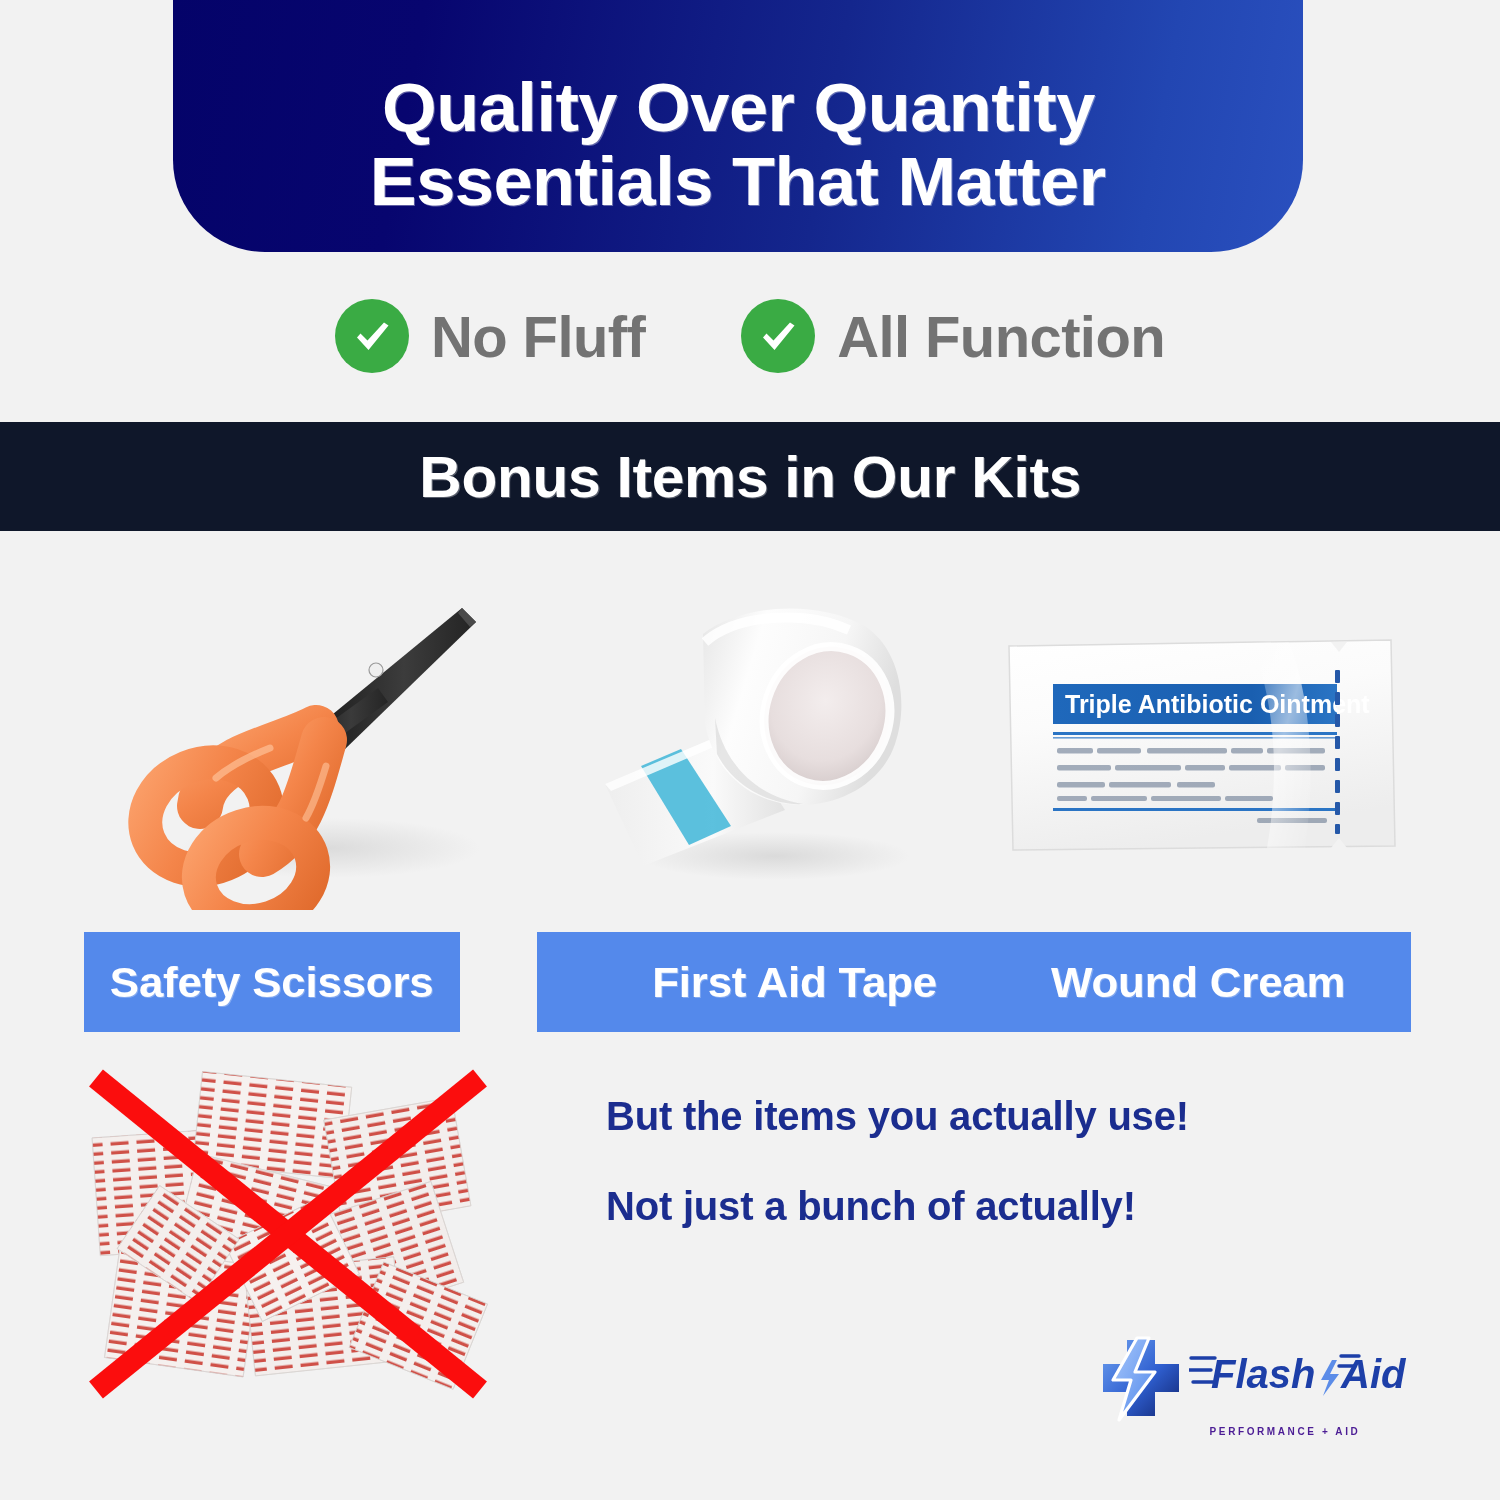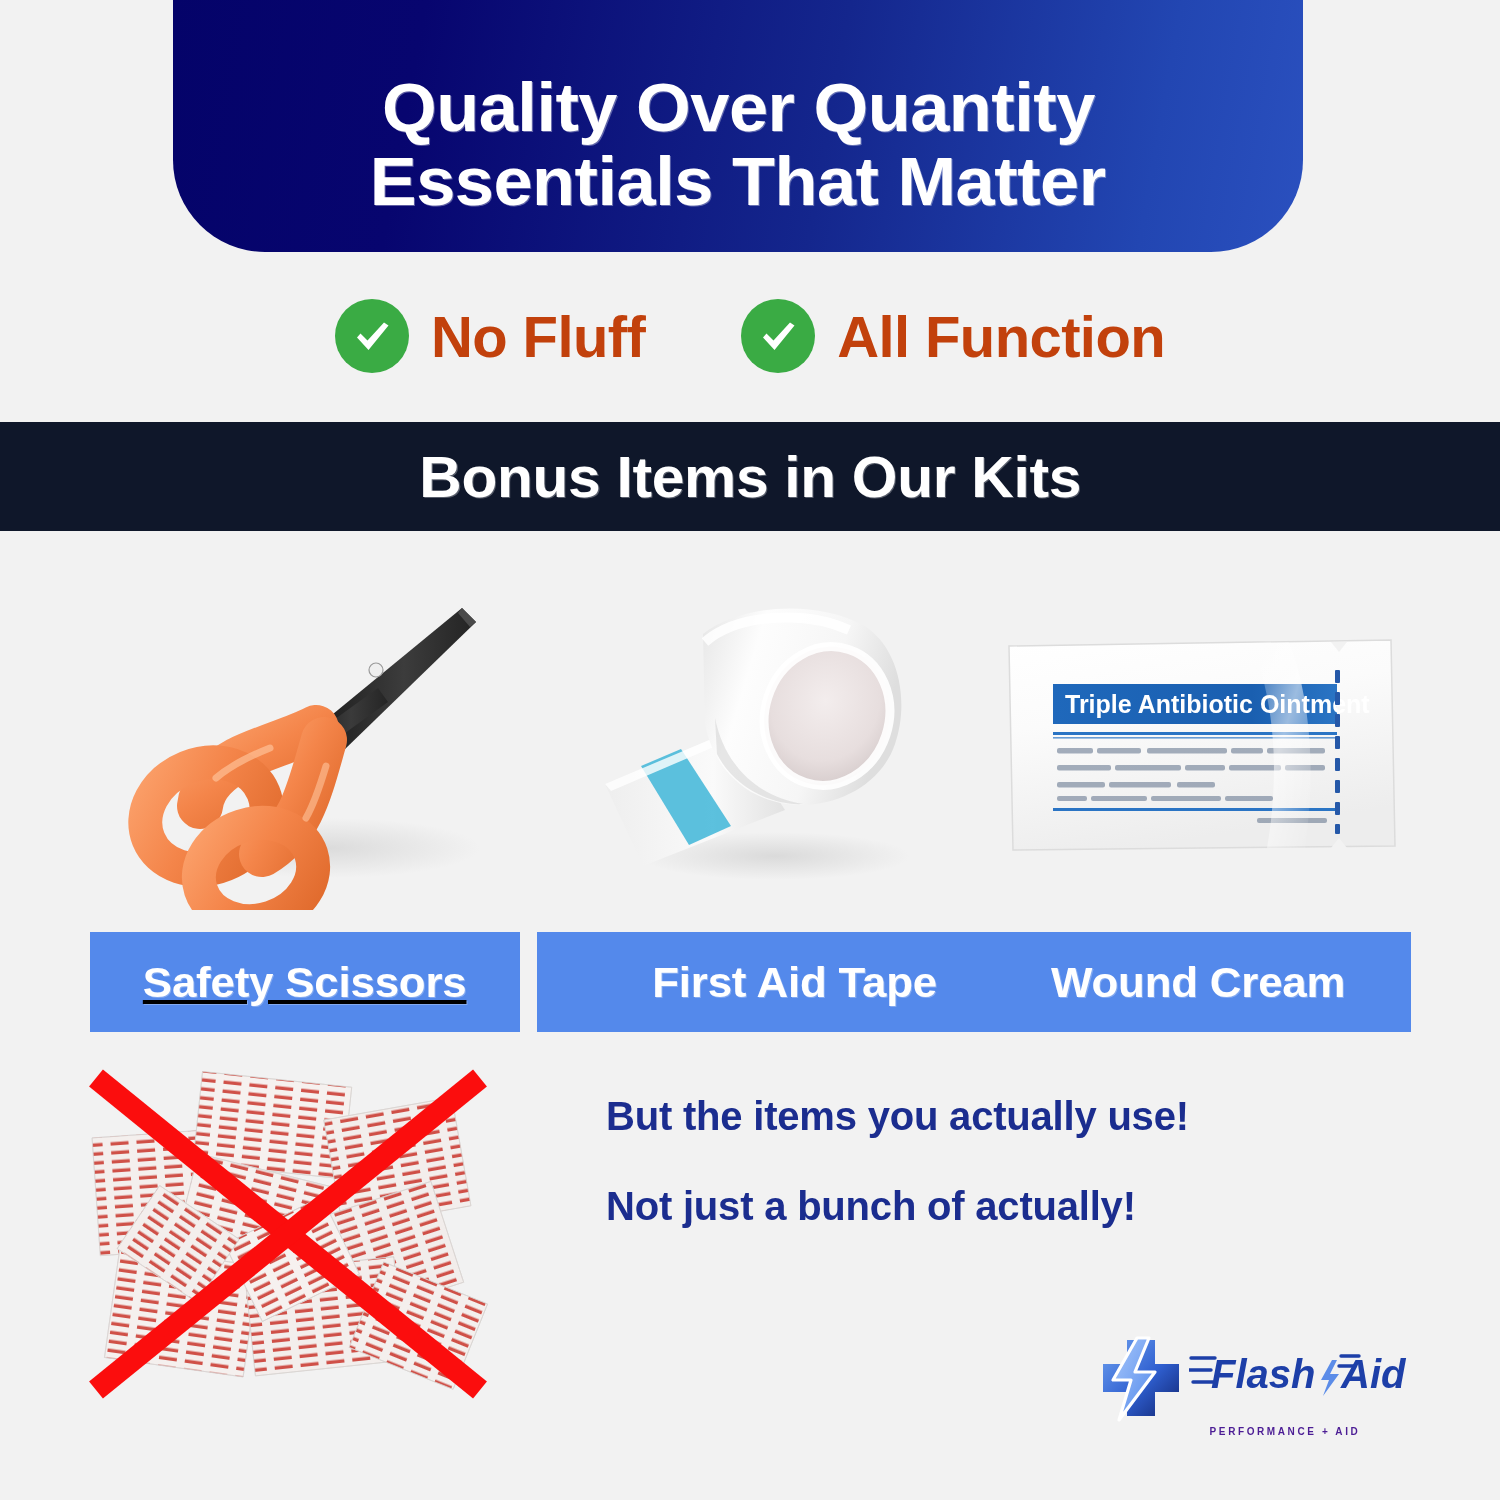--- a/index.html
+++ b/index.html
@@ -31,21 +31,21 @@
     position:absolute; left:0; top:283px; width:1500px; height:106px;
     display:flex; align-items:center; justify-content:center; gap:96px;
   }
   .check-item{ display:flex; align-items:center; gap:22px; }
   .check-circle{
     width:74px; height:74px; border-radius:50%; background:#3aab44;
     display:flex; align-items:center; justify-content:center; flex:0 0 auto;
   }
   .check-circle svg{ display:block; }
   .check-label{
-    color:#c2410c; font-weight:bold; font-size:58px; letter-spacing:-0.6px;
+    color:#737373; font-weight:bold; font-size:58px; letter-spacing:-0.6px;
     white-space:nowrap; transform:scaleX(1.0);
   }
 
   
   #bonus-band{
     position:absolute; left:0; top:422px; width:1500px; height:109px;
     background:#0f172a;
     display:flex; align-items:center; justify-content:center;
   }
   #bonus-title{
@@ -67,21 +67,21 @@
   
   .label-bar{
     position:absolute; top:932px; height:100px; background:#5489eb;
     display:flex; align-items:center; justify-content:center;
   }
   .label-bar span{
     color:#fff; font-weight:bold; font-size:43px; letter-spacing:-0.2px;
     white-space:nowrap; transform:scaleX(1.02);
     text-shadow:1px 1px 0 rgba(255,255,255,.28);
   }
-  #label-scissors{ left:90px;  width:430px;text-decoration:underline; }
+  #label-scissors{ left:84px;  width:376px; }
   #label-tape{     left:537px; width:516px; }
   #label-cream{    left:986px; width:425px; }
 
   
   #bandage-block{ position:absolute; left:88px; top:1070px; width:420px; height:340px; }
   #bandage-pile{ position:absolute; inset:0; }
   #red-x{ position:absolute; left:-20px; top:-10px; width:460px; height:360px; }
 
   
   #bottom-copy{ position:absolute; left:606px; top:1090px; width:720px; }

